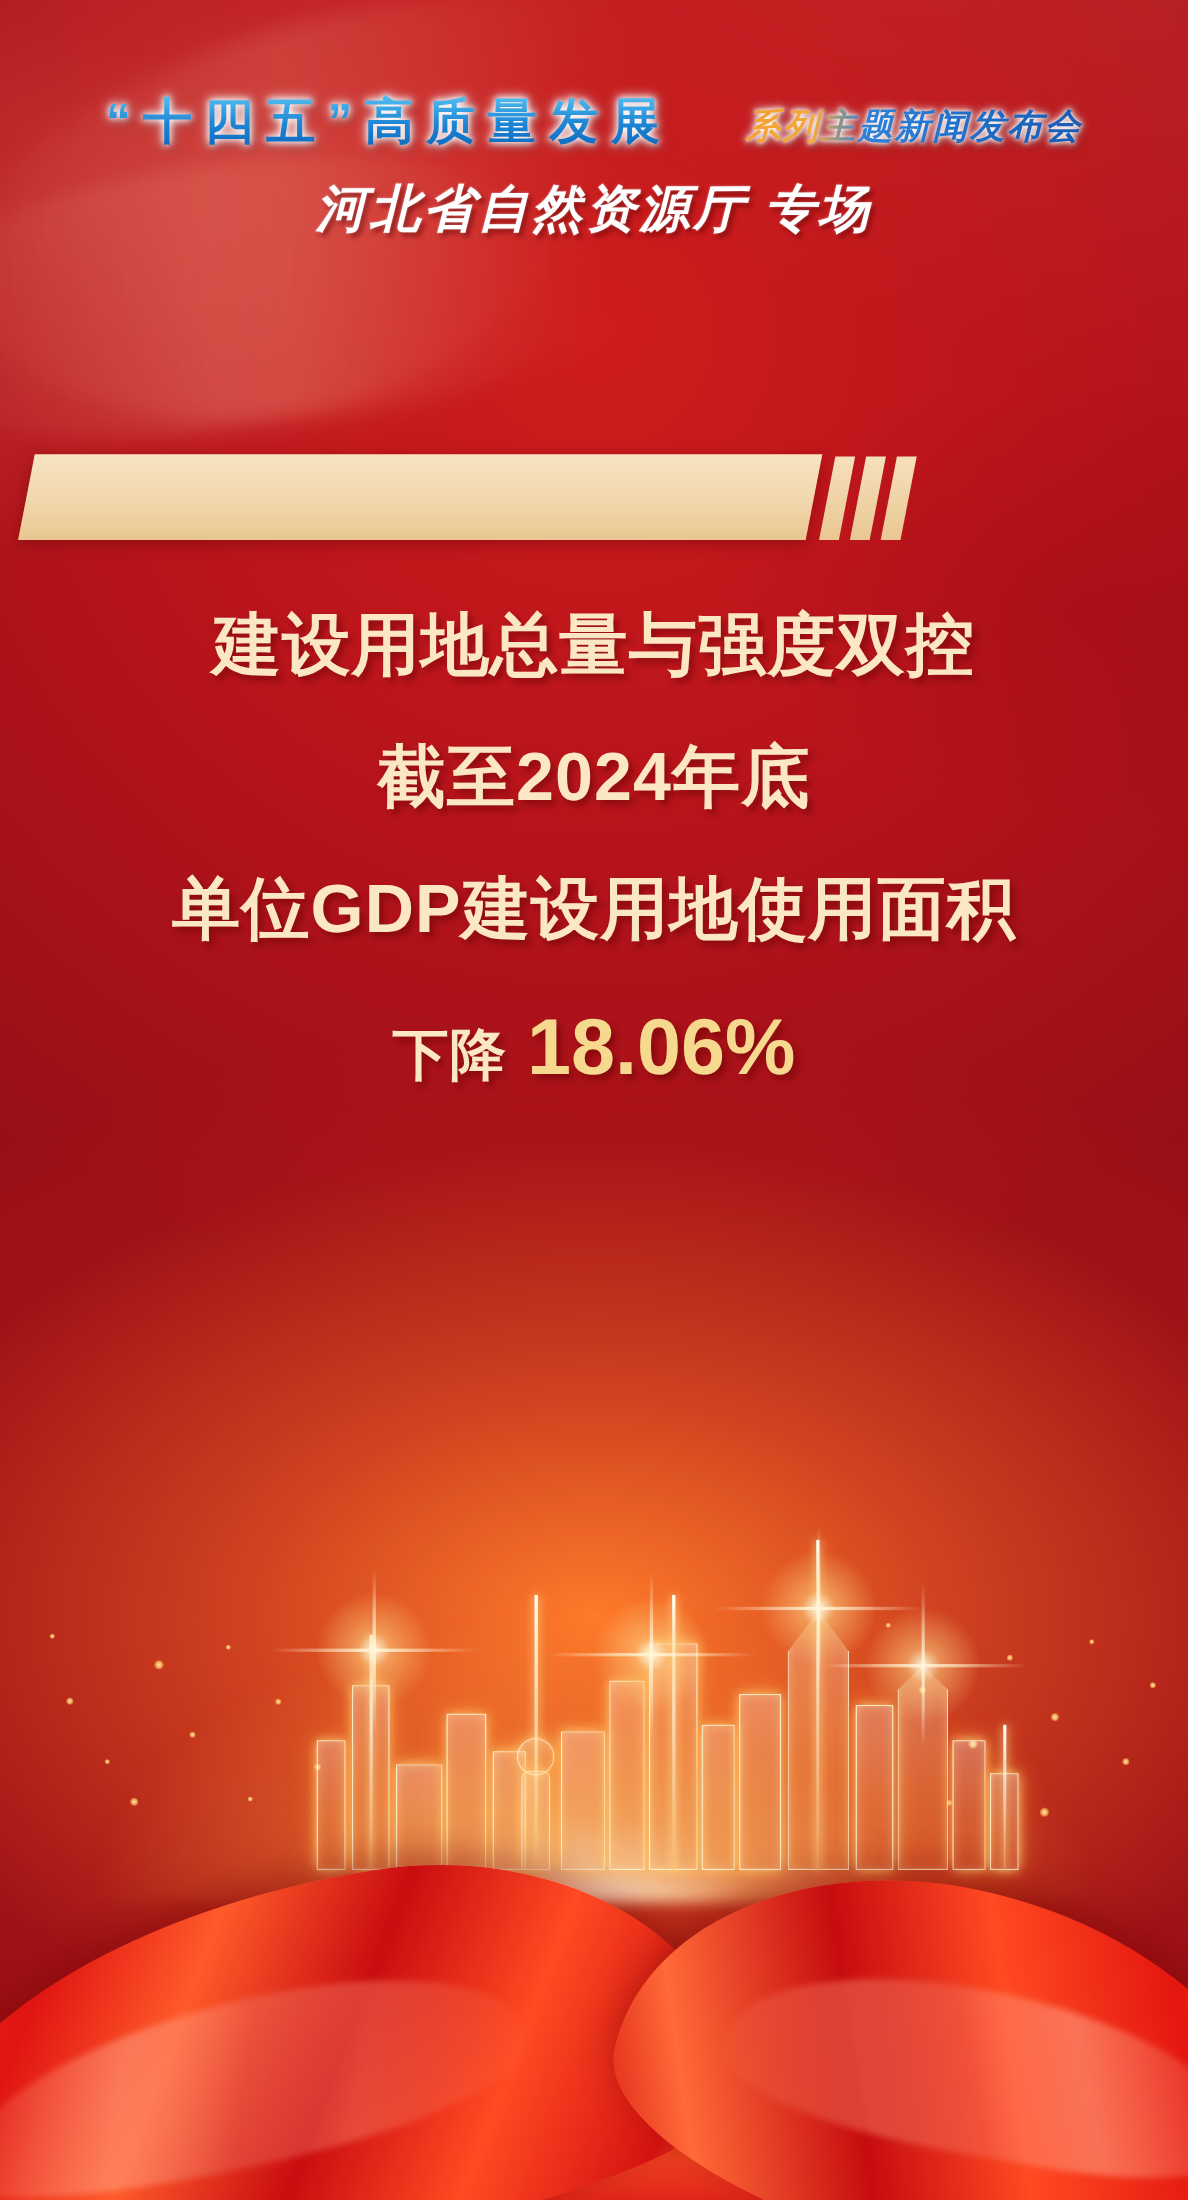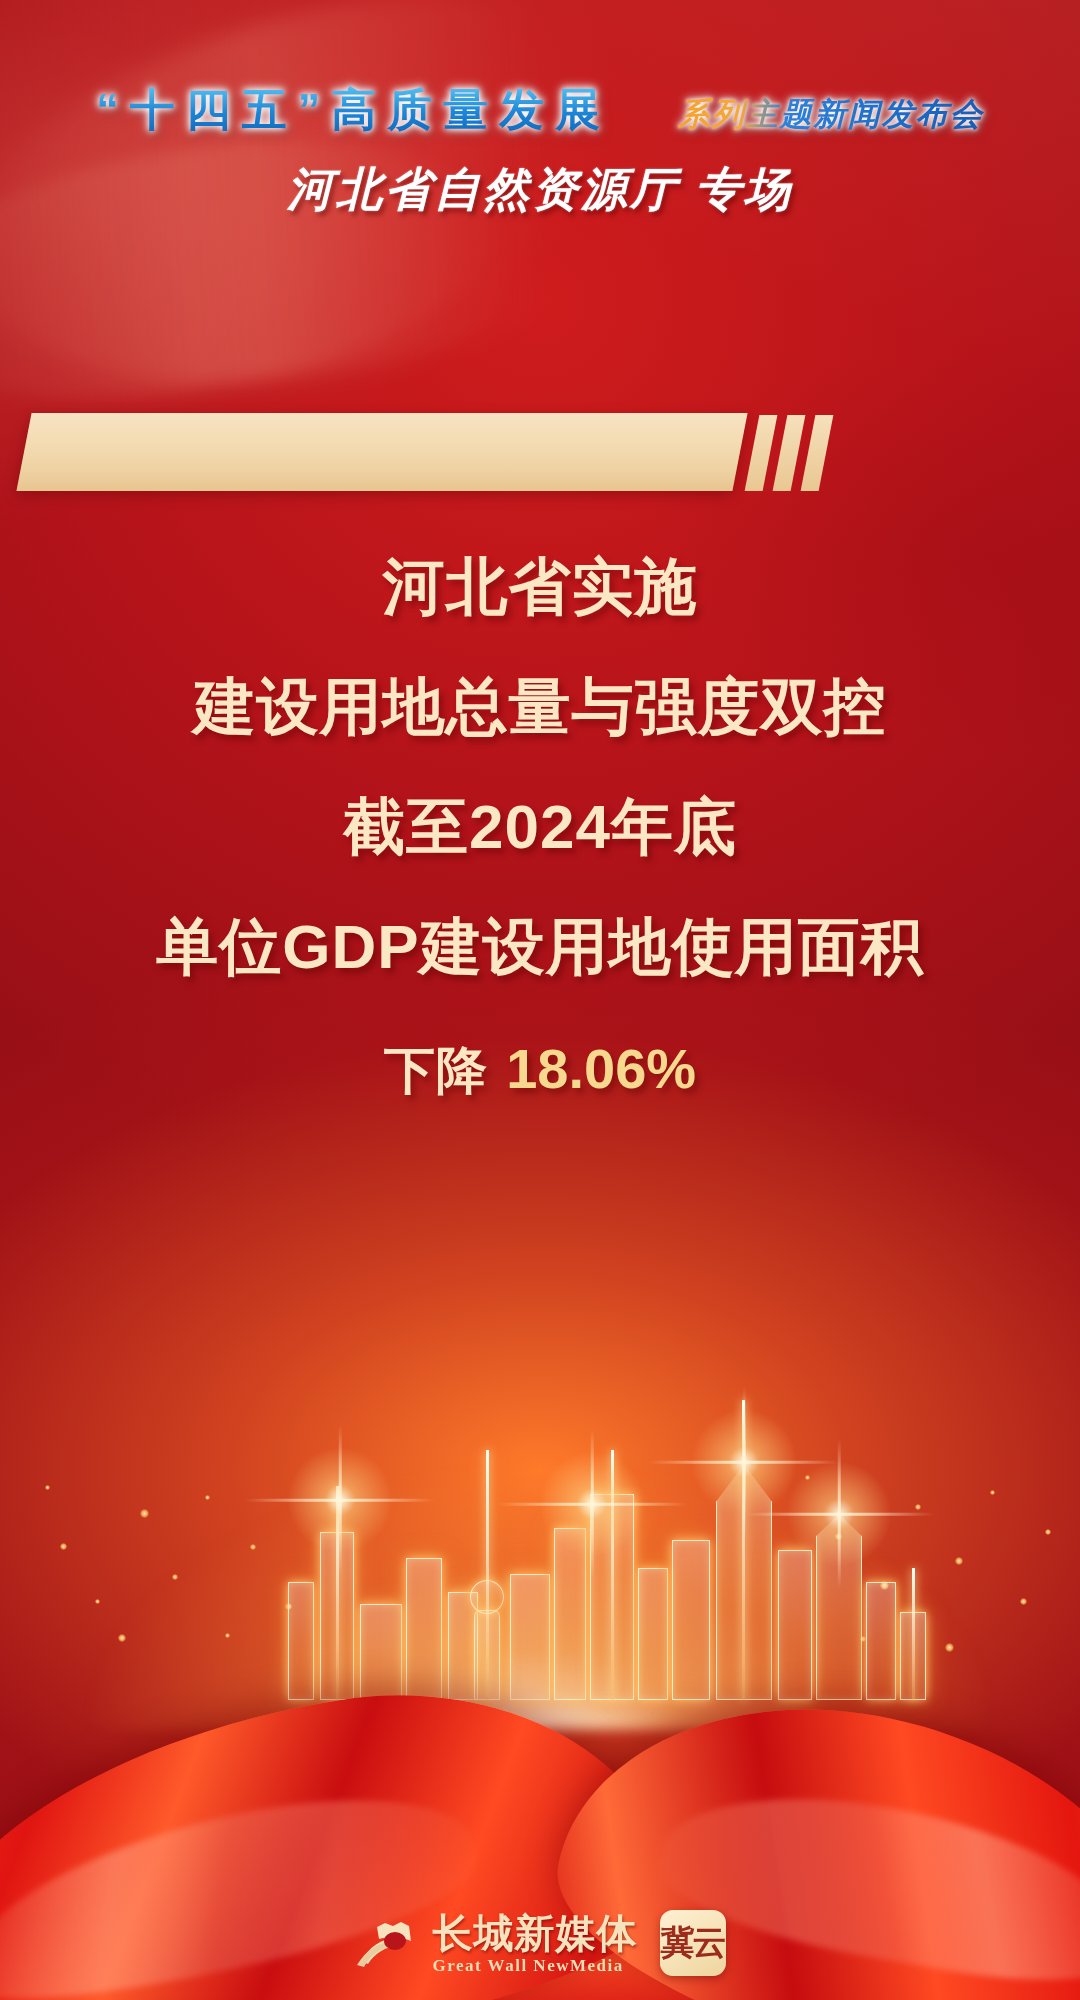--- a/index.html
+++ b/index.html
@@ -154,21 +154,21 @@
     font-size:62px;
     font-weight:bold;
     letter-spacing:1px;
     color:#fbe7c4;
     line-height:1;
     margin-bottom:58px;
     text-shadow:4px 5px 6px rgba(90,0,0,.45);
   }
   .bline.last { margin-bottom:0; }
   .pct {
-    font-size:56px;
+    font-size:72px;
     font-weight:bold;
     color:#f6d98e;
     letter-spacing:0px;
   }
   .pct-prefix { color:#fbe7c4; font-size:51px; }
 
   
   .city { position:absolute; left:0; bottom:300px; width:1080px; height:330px; pointer-events:none; }
   .glow-base {
     position:absolute; left:50%; transform:translateX(-50%);
@@ -283,21 +283,20 @@
   </div>
 
   <div class="banner-row">
     <div class="banner-plate"></div>
     <div class="slash s1"></div>
     <div class="slash s2"></div>
     <div class="slash s3"></div>
   </div>
 
   <div class="body-block">
-    <div class="bline">河北省实施</div>
     <div class="bline">建设用地总量与强度双控</div>
     <div class="bline">截至2024年底</div>
     <div class="bline">单位GDP建设用地使用面积</div>
     <div class="bline last">
       <span class="pct-prefix">下降</span>
       <span class="pct">18.06%</span>
     </div>
   </div>
 
   <div class="city">
@@ -357,33 +356,14 @@
   </div>
 
   <div class="ribbon">
     <div class="rb-v"></div>
     <div class="rb-left"></div>
     <div class="rb-left-hl"></div>
     <div class="rb-right"></div>
     <div class="rb-right-hl"></div>
   </div>
 
-  <div class="footer">
-    <div class="gw-logo">
-      <div class="gw-mark">
-        <svg viewBox="0 0 66 52" width="66" height="52" aria-hidden="true">
-          <path d="M6 44 C14 30, 26 22, 42 20 L44 28 C30 30, 20 36, 13 47 Z" fill="#f3ddb4"></path>
-          <path d="M2 48 C11 33, 24 25, 41 23 L42 28 C27 30, 15 38, 9 50 Z" fill="#e8cda0"></path>
-          <path d="M22 10 L30 6 L38 9 L46 5 L54 9 L56 24 C48 20, 34 19, 24 22 Z" fill="#f6e3bd"></path>
-          <ellipse cx="40" cy="24" rx="11" ry="9" fill="#b8141b"></ellipse>
-        </svg>
-      </div>
-      <div class="gw-text-wrap">
-        <div class="gw-cn">长城新媒体</div>
-        <div class="gw-en">Great Wall NewMedia</div>
-      </div>
-    </div>
-    <div class="jy-badge">
-      <span class="jy-text">冀云</span>
-    </div>
-  </div>
 
 </div>
 
 </body></html>

